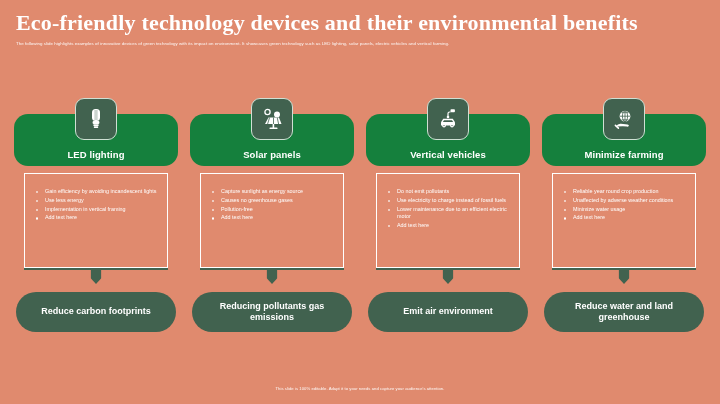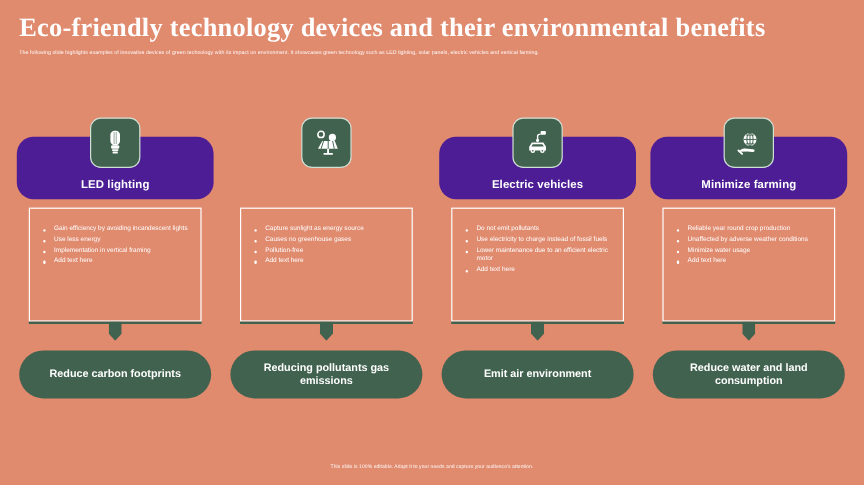--- a/index.html
+++ b/index.html
@@ -25,21 +25,21 @@
   }
 
   
   .cols{position:absolute;left:14px;top:78px;width:692px;height:280px;
         display:flex;gap:12px;}
   .col{flex:1 1 0;position:relative;}
 
   
   .plate{
     position:absolute;left:0;top:36px;width:100%;height:52px;
-    background:#4c1d95;
+    background:#15803d;
     border-radius:14px 14px 14px 14px;
   }
   .plate-label{
     position:absolute;left:0;right:0;bottom:6px;text-align:center;
     font-size:9.5px;font-weight:700;color:#ffffff;letter-spacing:.1px;
   }
 
   
   .badge{
     position:absolute;left:50%;top:20px;transform:translateX(-50%);
@@ -126,20 +126,23 @@
           <li>Implementation in vertical framing</li>
           <li>Add text here</li>
         </ul>
       </div>
       <div class="conn-bar"></div>
       <div class="conn-stem"></div>
       <div class="pill">Reduce carbon footprints</div>
     </div>
 
     <div class="col">
+      <div class="plate">
+        <div class="plate-label">Solar panels</div>
+      </div>
       <div class="badge">
         <svg width="24" height="24" viewBox="0 0 24 24">
           <circle cx="7.5" cy="5" r="2.6" fill="none" stroke="#ffffff" stroke-width="1.3"></circle>
           <circle cx="17" cy="7.5" r="3" fill="#ffffff"></circle>
           <path d="M5 17 L8.5 10.5 L19 10.5 L21.5 17 Z" fill="#ffffff"></path>
           <path d="M9.6 10.5 L7.6 17 M13.5 10.5 L13.5 17 M17.2 10.5 L18.6 17" stroke="#41624f" stroke-width=".8"></path>
           <rect x="12.6" y="17" width="1.6" height="4" fill="#ffffff"></rect>
           <rect x="9.5" y="20.6" width="8" height="1.4" rx=".6" fill="#ffffff"></rect>
         </svg>
       </div>
@@ -151,21 +154,21 @@
           <li>Add text here</li>
         </ul>
       </div>
       <div class="conn-bar"></div>
       <div class="conn-stem"></div>
       <div class="pill">Reducing pollutants gas emissions</div>
     </div>
 
     <div class="col">
       <div class="plate">
-        <div class="plate-label">Electric vehicles</div>
+        <div class="plate-label">Vertical vehicles</div>
       </div>
       <div class="badge">
         <svg width="24" height="24" viewBox="0 0 24 24">
           <rect x="14.5" y="2.2" width="4.4" height="3" rx=".8" fill="#ffffff"></rect>
           <path d="M12 9.5 L12 6.5 Q12 5 13.6 5 L14.5 5" fill="none" stroke="#ffffff" stroke-width="1.2"></path>
           <circle cx="12" cy="10" r="1.3" fill="#ffffff"></circle>
           <path d="M5 18.5 L5 15.2 L7.2 11.8 L16.8 11.8 L19 15.2 L19 18.5 Z" fill="#ffffff"></path>
           <path d="M8 13.2 L16 13.2 L17.2 15 L6.8 15 Z" fill="#41624f"></path>
           <circle cx="8" cy="18.6" r="1.9" fill="#ffffff"></circle>
           <circle cx="16" cy="18.6" r="1.9" fill="#ffffff"></circle>
@@ -203,19 +206,19 @@
       <div class="box">
         <ul class="bl">
           <li>Reliable year round crop production</li>
           <li>Unaffected by adverse weather conditions</li>
           <li>Minimize water usage</li>
           <li>Add text here</li>
         </ul>
       </div>
       <div class="conn-bar"></div>
       <div class="conn-stem"></div>
-      <div class="pill">Reduce water and land consumption</div>
+      <div class="pill">Reduce water and land greenhouse</div>
     </div>
 
   </div>
 
   <div class="footer">This slide is 100% editable. Adapt it to your needs and capture your audience's attention.</div>
 </div>
 
 </body></html>

